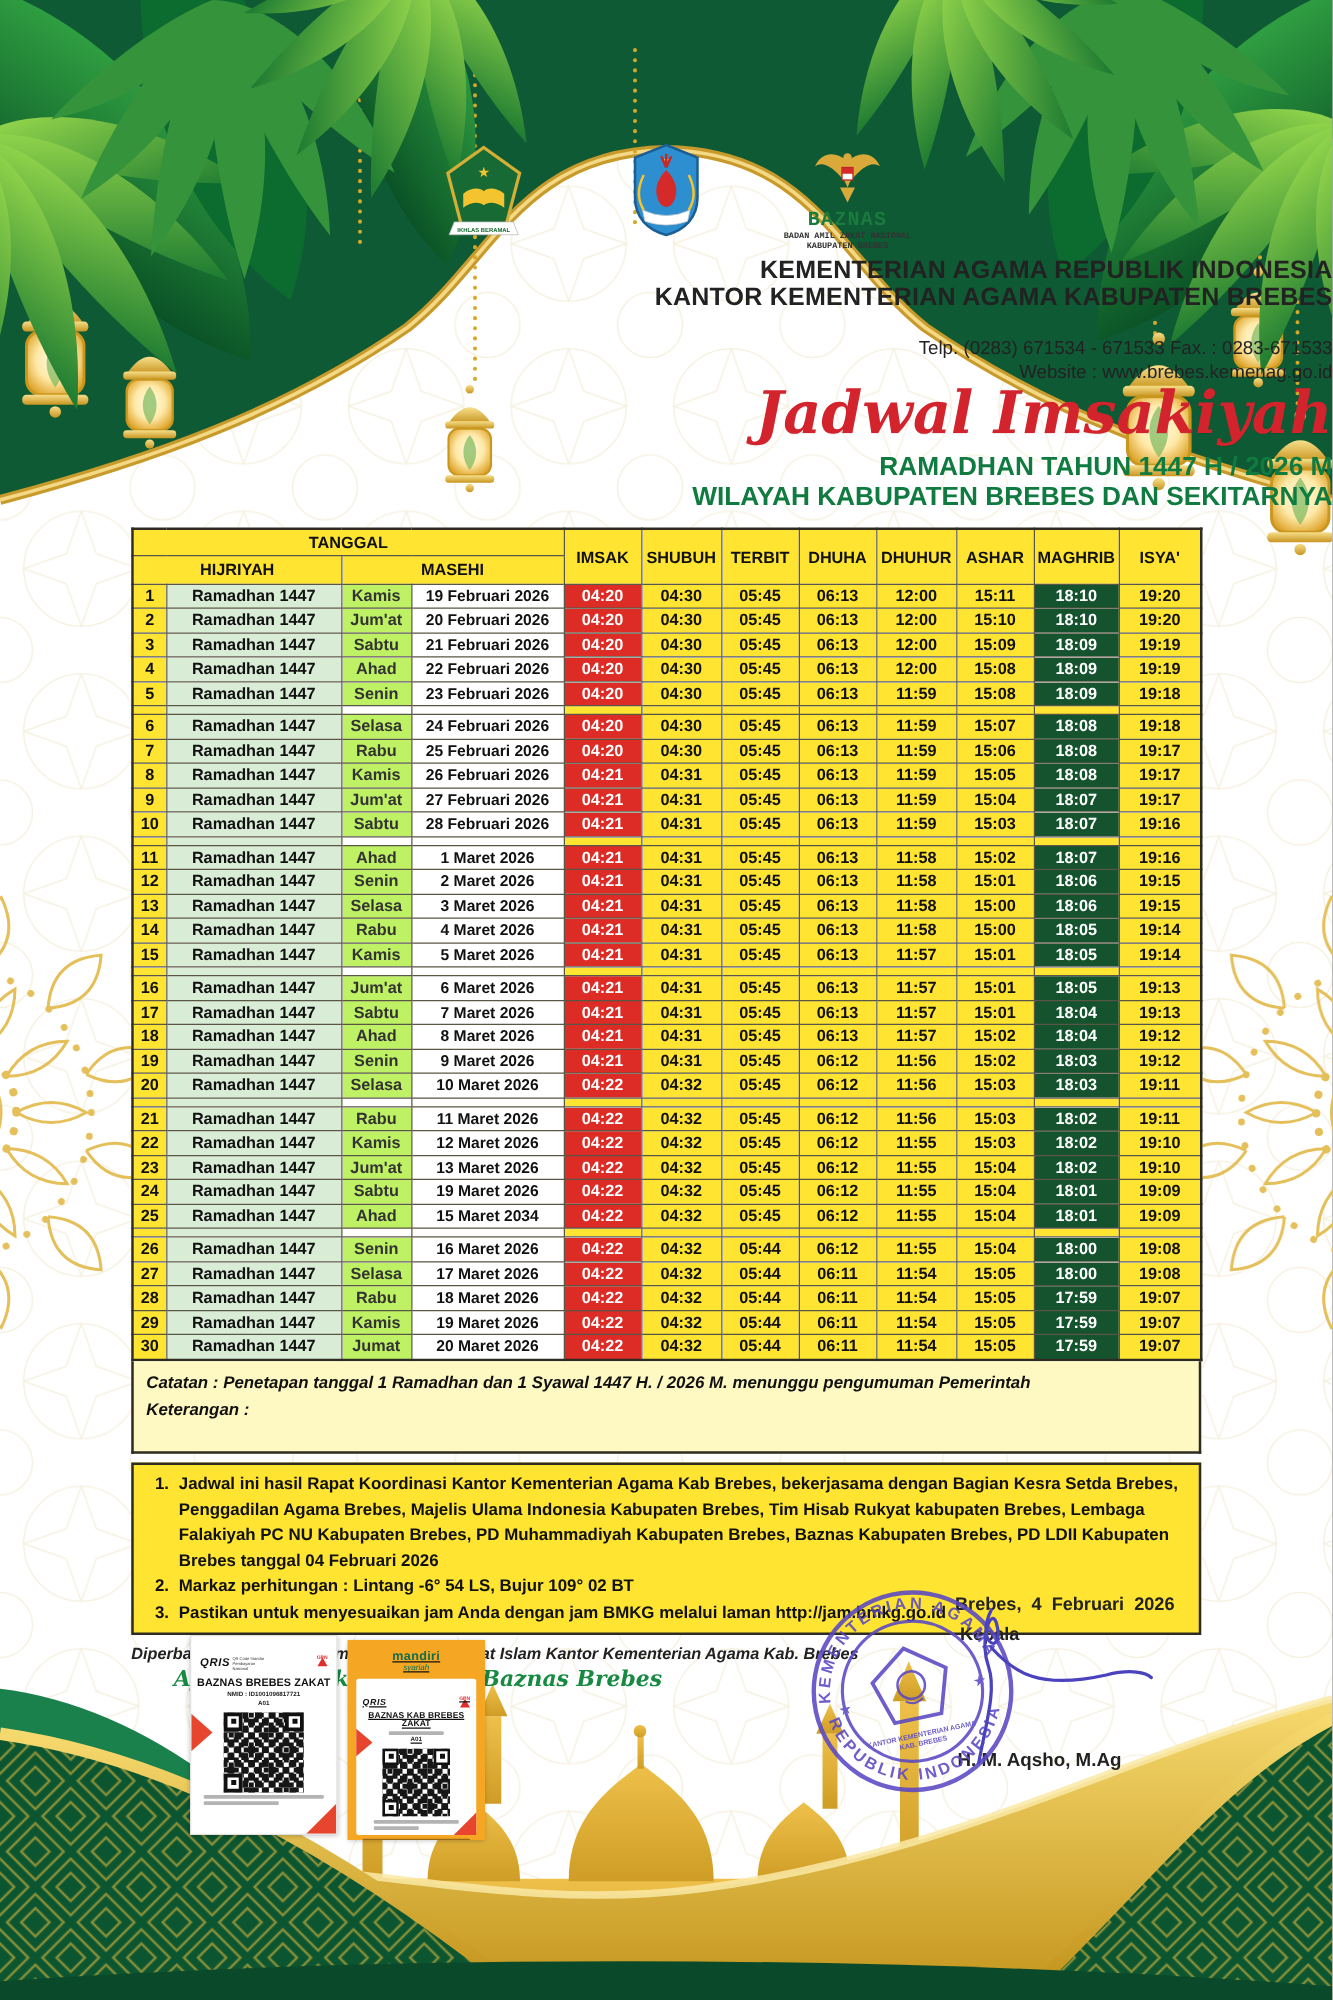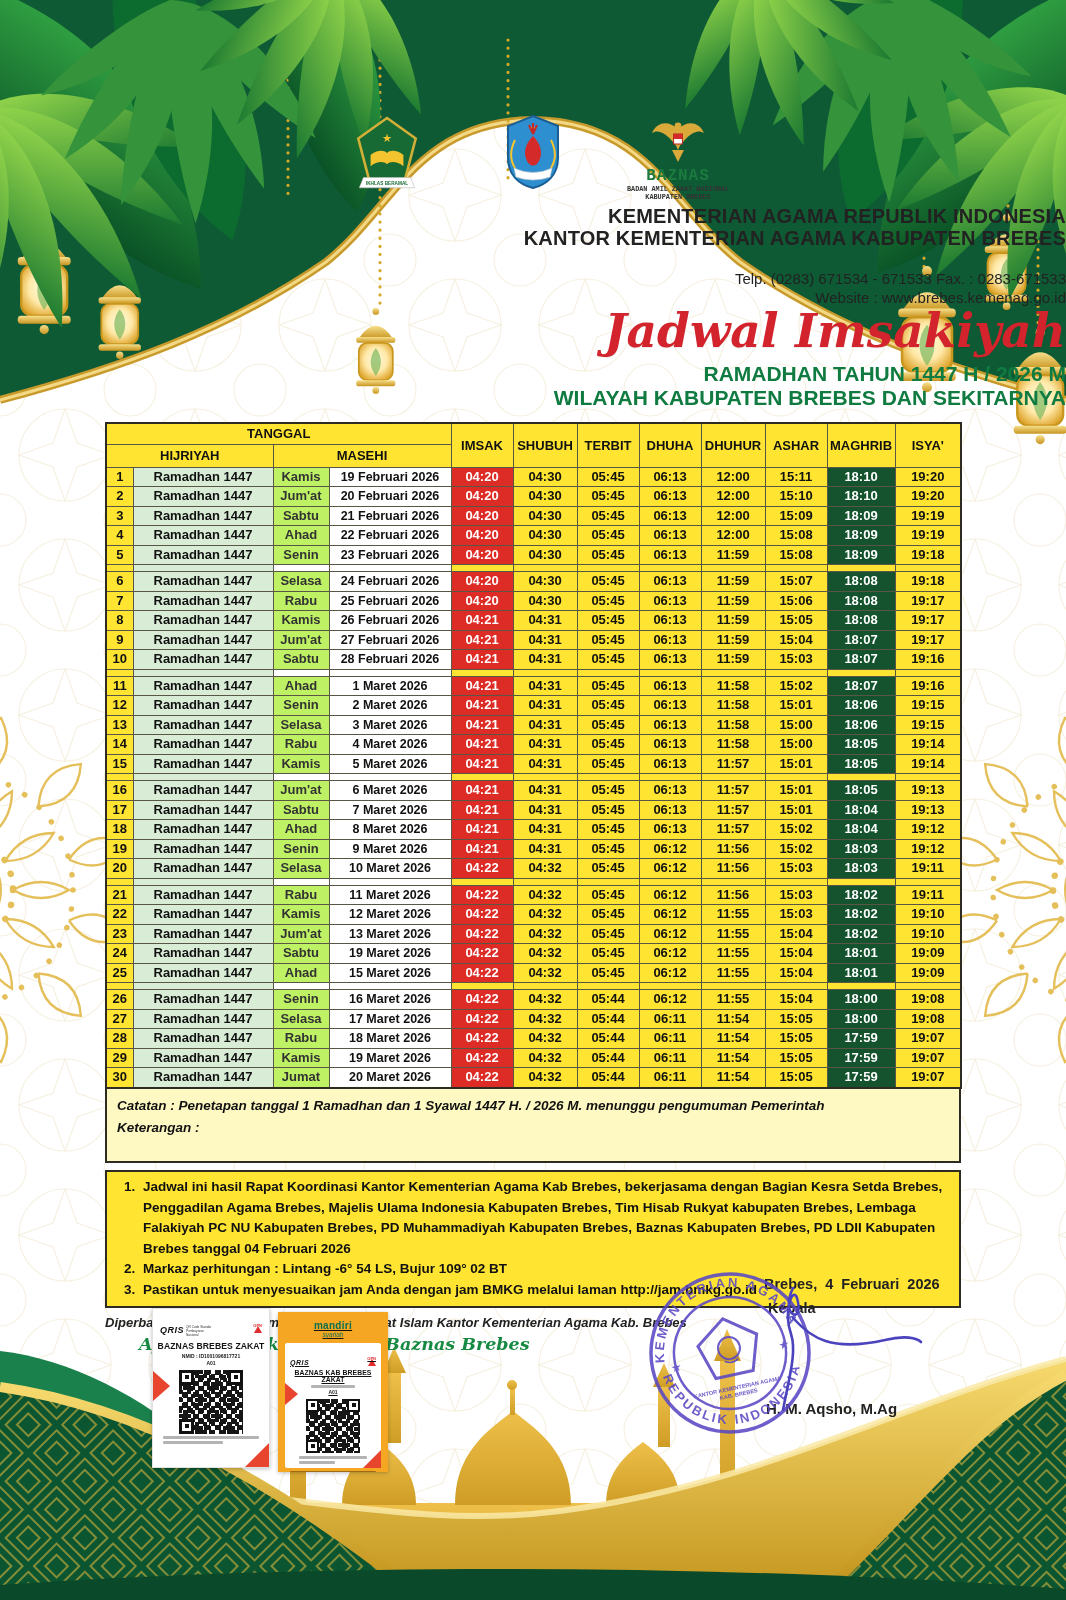--- a/index.html
+++ b/index.html
@@ -814,21 +814,21 @@
               <td class="t-time">06:12</td>
               <td class="t-time">11:55</td>
               <td class="t-time">15:04</td>
               <td class="t-maghrib">18:01</td>
               <td class="t-time">19:09</td>
             </tr>
             <tr>
               <td class="c-no">25</td>
               <td class="c-hij">Ramadhan 1447</td>
               <td class="c-day">Ahad</td>
-              <td class="c-date">15 Maret 2026</td>
+              <td class="c-date">15 Maret 2034</td>
               <td class="t-imsak">04:22</td>
               <td class="t-time">04:32</td>
               <td class="t-time">05:45</td>
               <td class="t-time">06:12</td>
               <td class="t-time">11:55</td>
               <td class="t-time">15:04</td>
               <td class="t-maghrib">18:01</td>
               <td class="t-time">19:09</td>
             </tr>
             <tr class="spacer">

